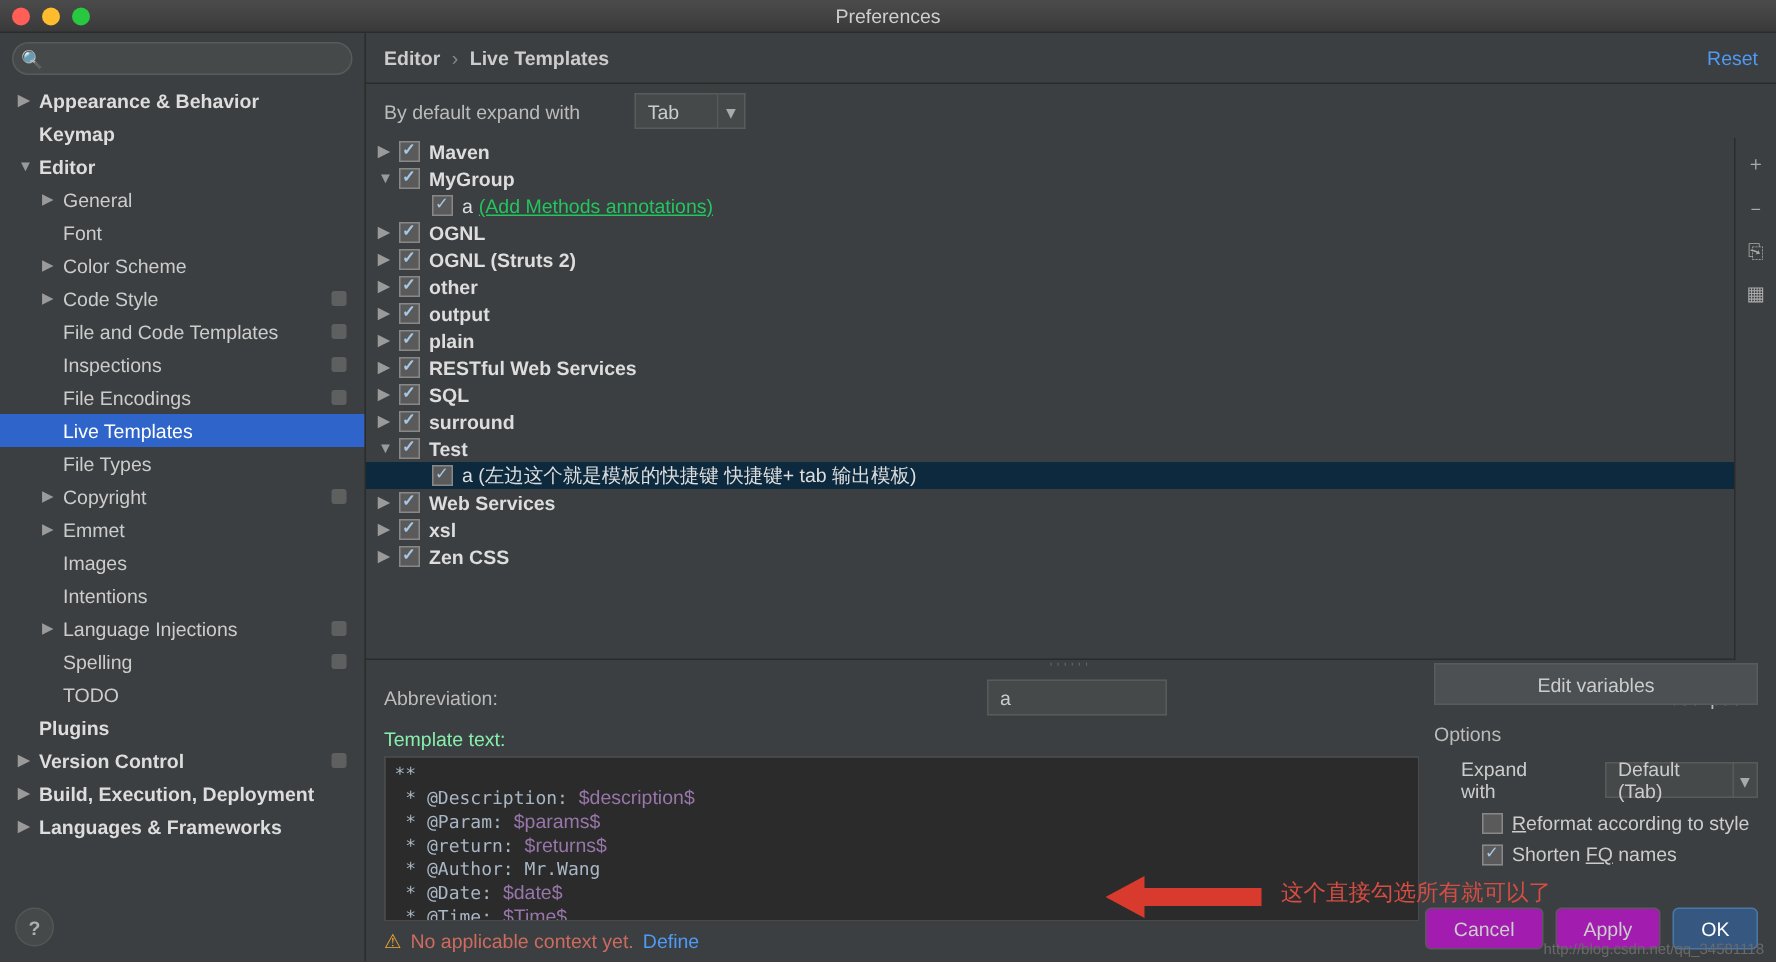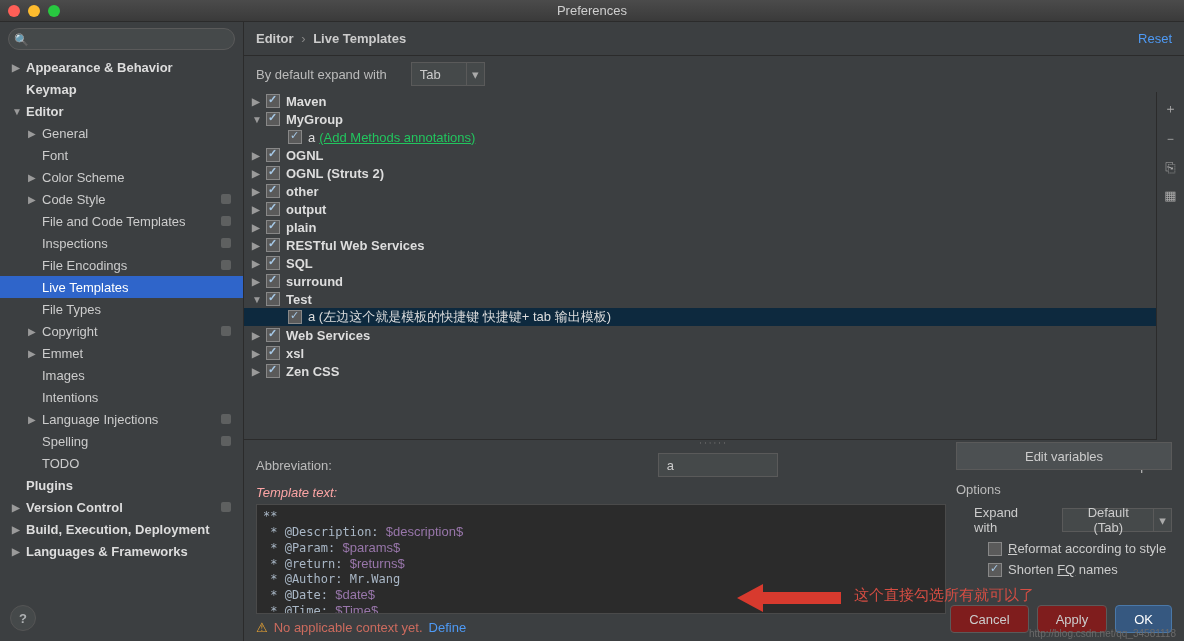--- a/index.html
+++ b/index.html
@@ -28,62 +28,62 @@
 .badge-sq { width:10px; height:10px; background:#5e6060; border-radius:2px; }
 .help-btn { width:26px; height:26px; border-radius:50%; background:#45494a; border:1px solid #555; color:#aeb1b3; display:flex; align-items:center; justify-content:center; margin:10px; font-weight:bold; }
 
 .main { flex:1; display:flex; flex-direction:column; background:#3c3f41; position:relative; }
 .breadcrumb-row { display:flex; align-items:center; height:34px; padding:0 12px; border-bottom:1px solid #2b2b2b; }
 .breadcrumb { color:#ccc; font-weight:bold; }
 .breadcrumb .sep { color:#888; padding:0 4px; font-weight:normal; }
 .reset { margin-left:auto; color:#4e9af5; cursor:pointer; }
 
 .expand-row { display:flex; align-items:center; height:36px; padding:0 12px; color:#bbb;gap:12px; }
-.select { display:flex; align-items:center; margin-left:12px;text-align:center; }
+.select { display:flex; align-items:center; margin-left:24px; }
 .select-box { border:1px solid #5a5a5a; background:#45494a; height:24px; padding:0 8px; min-width:56px; display:flex; align-items:center; color:#ccc; }
 .select-btn { border:1px solid #5a5a5a; border-left:none; background:#45494a; height:24px; width:18px; display:flex; align-items:center; justify-content:center; color:#aaa; }
 
 .template-area { flex:1; display:flex; overflow:hidden; }
 .template-tree-wrap { flex:1; overflow:auto; border-bottom:1px solid #2b2b2b; }
 .template-tree-wrap .row { display:flex; align-items:center; height:18px; padding-left:8px; color:#ddd; font-weight:bold; }
 .template-tree-wrap .row.child { padding-left:44px; font-weight:normal; }
 .template-tree-wrap .row.sel { background:#0d293e; }
 .tarrow { width:14px; color:#9a9a9a; font-size:10px; }
 .check { width:14px; height:14px; background:#5a5a5a; border:1px solid #888; margin-right:6px; position:relative; }
 .check::after { content:"✓"; color:#a6c8e6; font-size:11px; position:absolute; top:-2px; left:1px; }
 .desc { color:#22c55e; font-weight:normal; margin-left:4px;text-decoration:underline; }
 
 .side-tools { width:28px; background:#3c3f41; border-left:1px solid #2b2b2b; display:flex; flex-direction:column; align-items:center; padding-top:8px; gap:12px; color:#aaa; font-size:16px; }
 
 .form-strip { display:flex; align-items:center; padding:8px 12px; gap:0;justify-content:space-between; }
 .txt-input { background:#45494a; border:1px solid #5a5a5a; color:#ccc; height:24px; padding:0 8px; outline:none; }
 .abbr-input { width:120px; }
 .desc-input { flex:1; }
 
-.template-text-label { padding:0 12px 4px; color:#fca5a5;font-style:italic; }
+.template-text-label { padding:0 12px 4px; color:#86efac; }
 .template-text { margin:0 12px; background:#2b2b2b; border:1px solid #4a4a4a; height:110px; padding:4px 6px; font-family:Menlo,Consolas,monospace; font-size:12px; line-height:15px; color:#a9b7c6; white-space:pre; overflow:auto; } .var { color:#9876aa; }
 
 .right-panel { position:absolute; right:12px; top:358px; width:216px; }
 .btn { background:#4c5052; border:1px solid #5a5a5a; color:#ccc; height:28px; display:flex; align-items:center; justify-content:center; cursor:pointer; }
 .opt-title { color:#bbb; margin-top:12px; margin-bottom:8px; }
 .opt-row { display:flex; align-items:center; gap:6px; color:#ccc; margin-bottom:6px; font-size:12px; }
 .chk { width:14px; height:14px; border:1px solid #888; background:#5a5a5a; position:relative; }
 .chk.on::after { content:"✓"; color:#a6c8e6; font-size:11px; position:absolute; top:-2px; left:1px; }
 .ul { text-decoration:underline; }
 
 .context-row { display:flex; align-items:center; padding:6px 12px; gap:6px; }
 .warn { color:#f0a732; }
 .ctx-text { color:#cc6b5e; }
 .define { color:#4e9af5; cursor:pointer; }
 
 .red-arrow { position:absolute; left:493px; top:558px; pointer-events:none; }
 .red-text { position:absolute; left:610px; top:564px; color:#d54d43; font-size:15px; }
 
 .dialog-buttons { position:absolute; right:12px; bottom:8px; display:flex; gap:8px; }
-.dlg-btn { height:28px; padding:0 18px; background:#7f1d1d; border:1px solid #5a5a5a; color:#ccc; display:flex; align-items:center; justify-content:center; cursor:pointer; border-radius:4px; }
+.dlg-btn { height:28px; padding:0 18px; background:#a21caf; border:1px solid #5a5a5a; color:#ccc; display:flex; align-items:center; justify-content:center; cursor:pointer; border-radius:4px; }
 .dlg-btn.primary { background:#365880; border-color:#4a78a8; color:#fff; }
 
 .watermark { position:absolute; right:8px; bottom:2px; color:#6a6a6a; font-size:10px; }
 
 .gripper { height:5px; text-align:center; color:#666; font-size:9px; letter-spacing:3px; }
 </style>
 </head>
 <body>
 
 <div class="titlebar">

